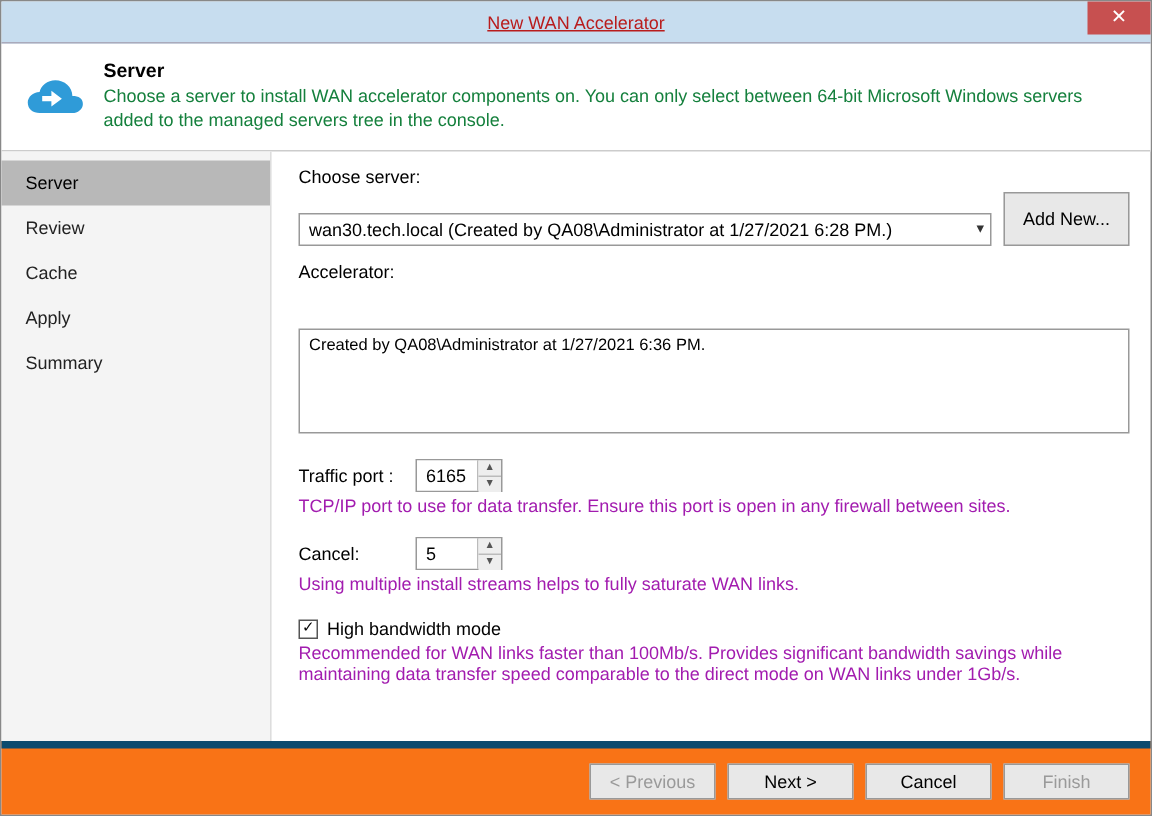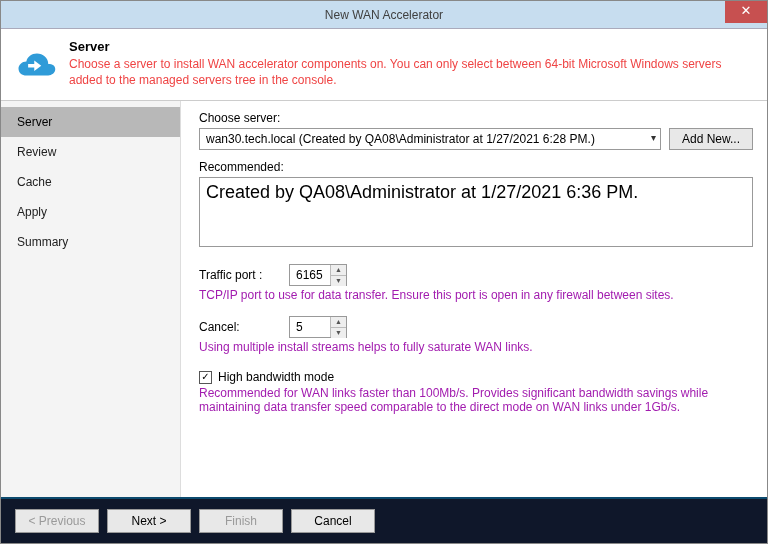--- a/index.html
+++ b/index.html
@@ -22,21 +22,22 @@
     height: 28px;
     background: #c7ddef;
     display: flex;
     align-items: center;
     justify-content: center;
     position: relative;
     border-bottom: 1px solid #aab;
   }
   .titlebar-text {
     font-size: 12px;
-    color: #404040;
+    color: #b91c1c;
+    text-decoration: underline;
   }
   .close-btn {
     position: absolute;
     right: 0;
     top: 0;
     width: 42px;
     height: 22px;
     background: #c75050;
     color: #fff;
     text-align: center;
@@ -54,21 +55,21 @@
     background: #fff;
   }
   .header-icon {
     width: 42px;
     height: 42px;
     flex: 0 0 42px;
     margin-top: 4px;
   }
   .header-text { flex: 1; }
   .header-title { font-weight: bold; font-size: 13px; margin-bottom: 2px; }
-  .header-desc { font-size: 12px; color: #ef4444; line-height: 1.35; }
+  .header-desc { font-size: 12px; color: #15803d; line-height: 1.35; }
   .body {
     flex: 1;
     display: flex;
     min-height: 0;
   }
   .sidebar {
     width: 180px;
     background: #f4f4f4;
     border-right: 1px solid #ddd;
     padding-top: 6px;
@@ -104,41 +105,42 @@
   .select .chev {
     position: absolute;
     right: 4px;
     top: 3px;
     font-size: 10px;
     color: #333;
   }
   .btn {
     border: 1px solid #999;
     background: #e8e8e8;
-    height: 22px;
+    height: 36px;
     padding: 0 12px;
     font-size: 12px;
     display: inline-flex;
     align-items: center;
     justify-content: center;
     cursor: pointer;
     min-width: 76px;
   }
   .btn.disabled { color: #9a9a9a; cursor: default; }
   .textarea {
     width: 100%;
     height: 70px;
     border: 1px solid #999;
     padding: 4px 6px;
-    font-size: 18px;
+    font-size: 11px;
     font-family: inherit;
     resize: none;
     background: #fff;
-  }
-  .num-row { display: flex; align-items: center; gap: 20px; margin-top: 14px; }
+    margin-top: 28px;
+  }
+  .num-row { display: flex; align-items: center; gap: 8px; margin-top: 14px; }
   .num-label { width: 70px; }
   .spinner {
     display: flex;
     border: 1px solid #999;
     height: 22px;
     background: #fff;
   }
   .spinner input {
     width: 40px;
     border: none;
@@ -164,25 +166,26 @@
   }
   .spinner .arrows div:first-child { border-bottom: 1px solid #bbb; }
   .hint { font-size: 12px; color: #a21caf; margin-top: 2px; }
   .chk-row { display: flex; align-items: center; gap: 6px; margin-top: 16px; }
   .chkbox {
     width: 13px; height: 13px; border: 1px solid #555; background: #fff;
     display: inline-flex; align-items: center; justify-content: center;
     font-size: 10px; line-height: 10px; cursor: pointer;
   }
   .footer {
-    border-top: 2px solid #0c4a6e;
+    border-top: 5px solid #0c4a6e;
     padding: 10px 14px;
     display: flex;
+    justify-content: flex-end;
     gap: 8px;
-    background: #0f172a;
+    background: #f97316;
   }
   .footer .btn { min-width: 84px; height: 24px; }
 </style>
 </head>
 <body>
 
 <div class="window">
 
   <div class="titlebar">
     <span class="titlebar-text">New WAN Accelerator</span>
@@ -217,21 +220,21 @@
 
       <div class="field-label">Choose server:</div>
       <div class="row">
         <div class="select">
           <span>wan30.tech.local (Created by QA08\Administrator at 1/27/2021 6:28 PM.)</span>
           <span class="chev">▾</span>
         </div>
         <div class="btn">Add New...</div>
       </div>
 
-      <div class="field-label">Recommended:</div>
+      <div class="field-label">Accelerator:</div>
       <textarea class="textarea" style="">Created by QA08\Administrator at 1/27/2021 6:36 PM.</textarea>
 
       <div class="num-row">
         <span class="num-label">Traffic port :</span>
         <div class="spinner">
           <input value="6165" style="">
           <div class="arrows">
             <div>▲</div>
             <div>▼</div>
           </div>
@@ -258,17 +261,17 @@
         <span>High bandwidth mode</span>
       </div>
       <div class="hint">Recommended for WAN links faster than 100Mb/s. Provides significant bandwidth savings while maintaining data transfer speed comparable to the direct mode on WAN links under 1Gb/s.</div>
 
     </div>
   </div>
 
   <div class="footer">
     <div class="btn disabled">&lt; Previous</div>
     <div class="btn">Next &gt;</div>
+    <div class="btn">Cancel</div>
     <div class="btn disabled">Finish</div>
-    <div class="btn">Cancel</div>
   </div>
 
 </div>
 
 </body></html>

